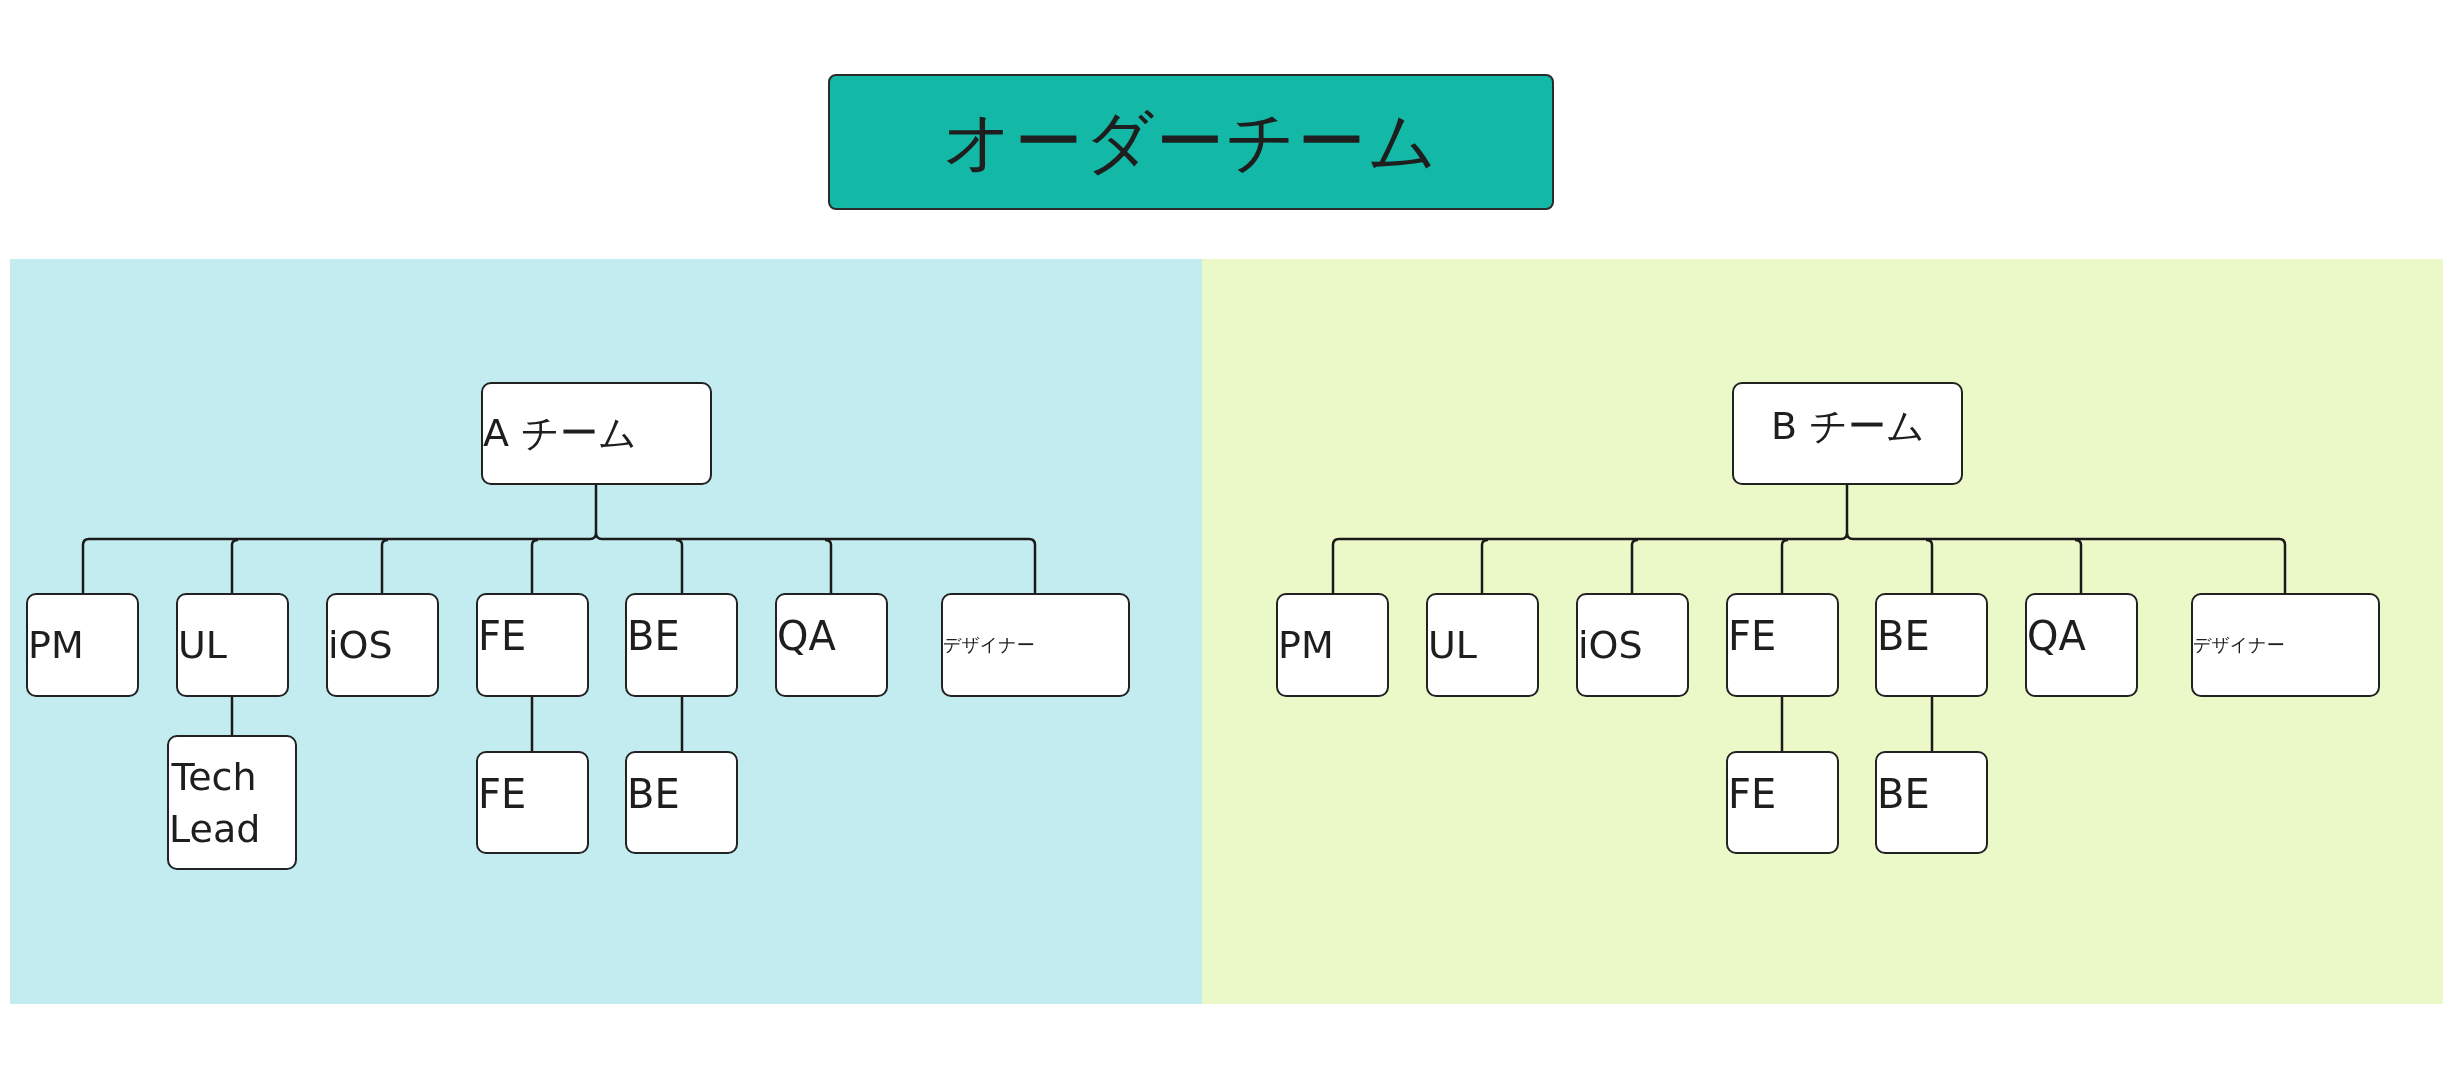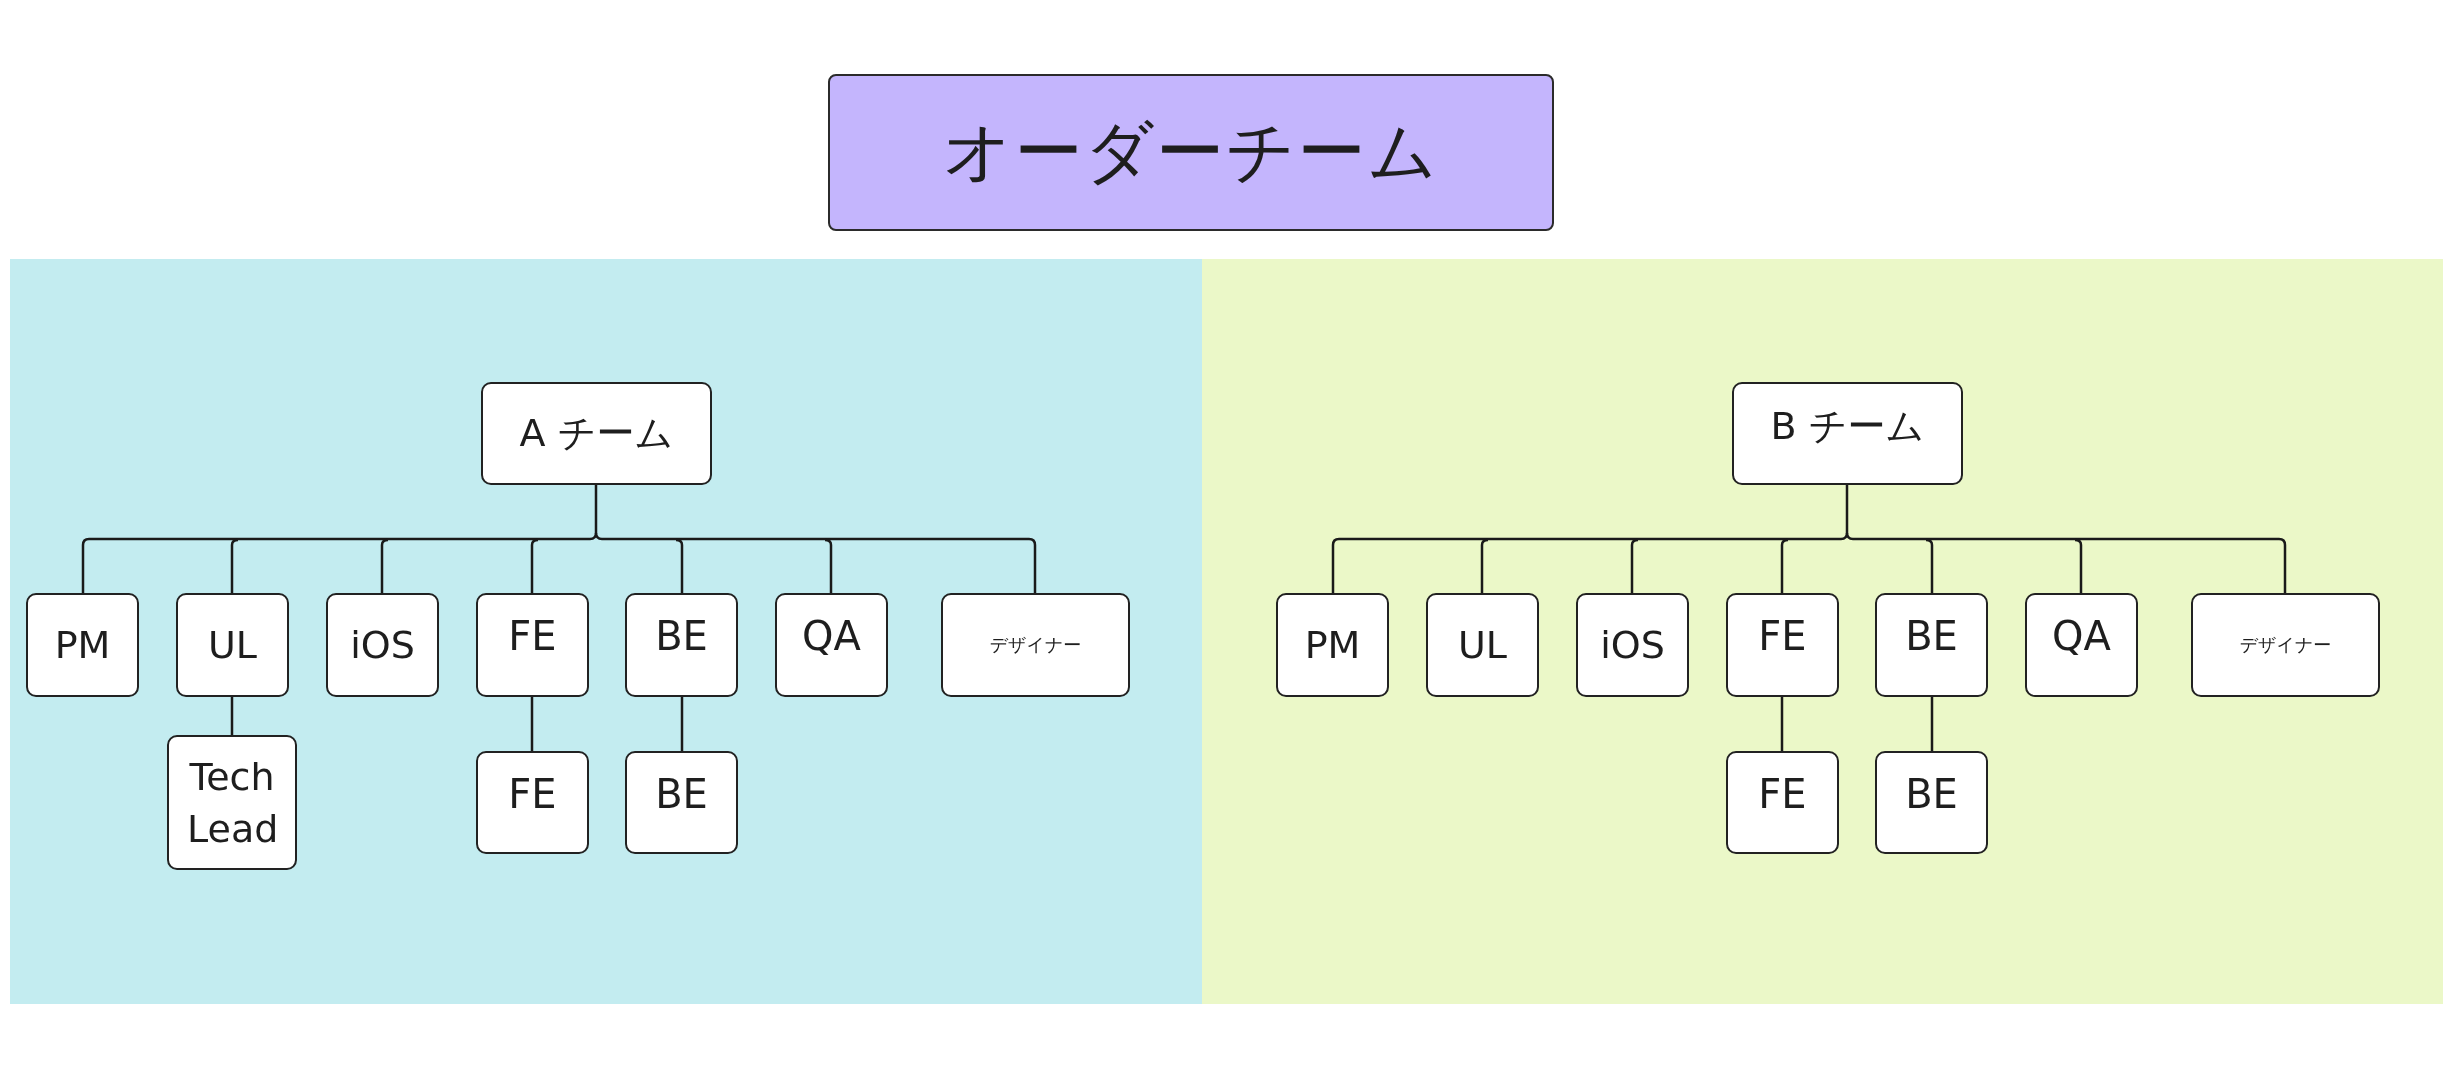--- a/index.html
+++ b/index.html
@@ -1,26 +1,26 @@
 <!DOCTYPE html>
 <html><head>
 <meta charset="utf-8">
 <style>
   html, body { margin: 0; padding: 0; background: #ffffff; }
   body { width: 2456px; height: 1082px; position: relative; overflow: hidden;
          font-family: "DejaVu Sans", "Liberation Sans", sans-serif; color: #1e1e1e; }
-  .title-box { position: absolute; left: 828px; top: 74px; width: 726px; height: 157px;
-               box-sizing: border-box; border: 2px solid #2b2b2b; border-radius: 8px; background: #c4b5fd;
+  .title-box { position: absolute; left: 828px; top: 74px; width: 726px; height: 136px;
+               box-sizing: border-box; border: 2px solid #2b2b2b; border-radius: 8px; background: #14b8a6;
                display: flex; align-items: center; justify-content: center; }
   .title-text { font-size: 68px; letter-spacing: 2px; color: #1e1e1e; }
   .panel { position: absolute; top: 259px; height: 745px; }
   .panel-a { left: 10px; width: 1192px; }
   .panel-b { left: 1202px; width: 1241px; }
   .node { position: absolute; box-sizing: border-box; border: 2px solid #222; border-radius: 10px;
-          background: #fff; display: flex; align-items: center; justify-content: center;
+          background: #fff; display: flex; align-items: center; 
           text-align: center; }
   .node span { display: block; }
   .lbl { font-size: 38px; }
   .lbl-up { font-size: 40px; margin-top: -18px; }
   .lbl-head { font-size: 38px; margin-top: -14px; }
   .lbl-jp { font-size: 18px; }
   .lbl-tl { font-size: 38px; line-height: 52px; }
   svg.connectors { position: absolute; left: 0; top: 0; width: 2456px; height: 1082px; pointer-events: none; }
 </style>
 </head>
@@ -86,21 +86,21 @@
 <div class="node" style="left:167px;top:735px;width:130px;height:135px;">
   <span class="lbl-tl" style="width:90px;">Tech Lead</span>
 </div>
 <div class="node" style="left:476px;top:751px;width:113px;height:103px;">
   <span class="lbl-up">FE</span>
 </div>
 <div class="node" style="left:625px;top:751px;width:113px;height:103px;">
   <span class="lbl-up">BE</span>
 </div>
 
-<div class="node" style="left:1732px;top:382px;width:231px;height:103px;">
+<div class="node" style="left:1732px;top:382px;width:231px;height:103px;padding-left:37px;">
   <span class="lbl-head">B チーム</span>
 </div>
 <div class="node" style="left:1276px;top:593px;width:113px;height:104px;">
   <span class="lbl">PM</span>
 </div>
 <div class="node" style="left:1426px;top:593px;width:113px;height:104px;">
   <span class="lbl">UL</span>
 </div>
 <div class="node" style="left:1576px;top:593px;width:113px;height:104px;">
   <span class="lbl">iOS</span>

